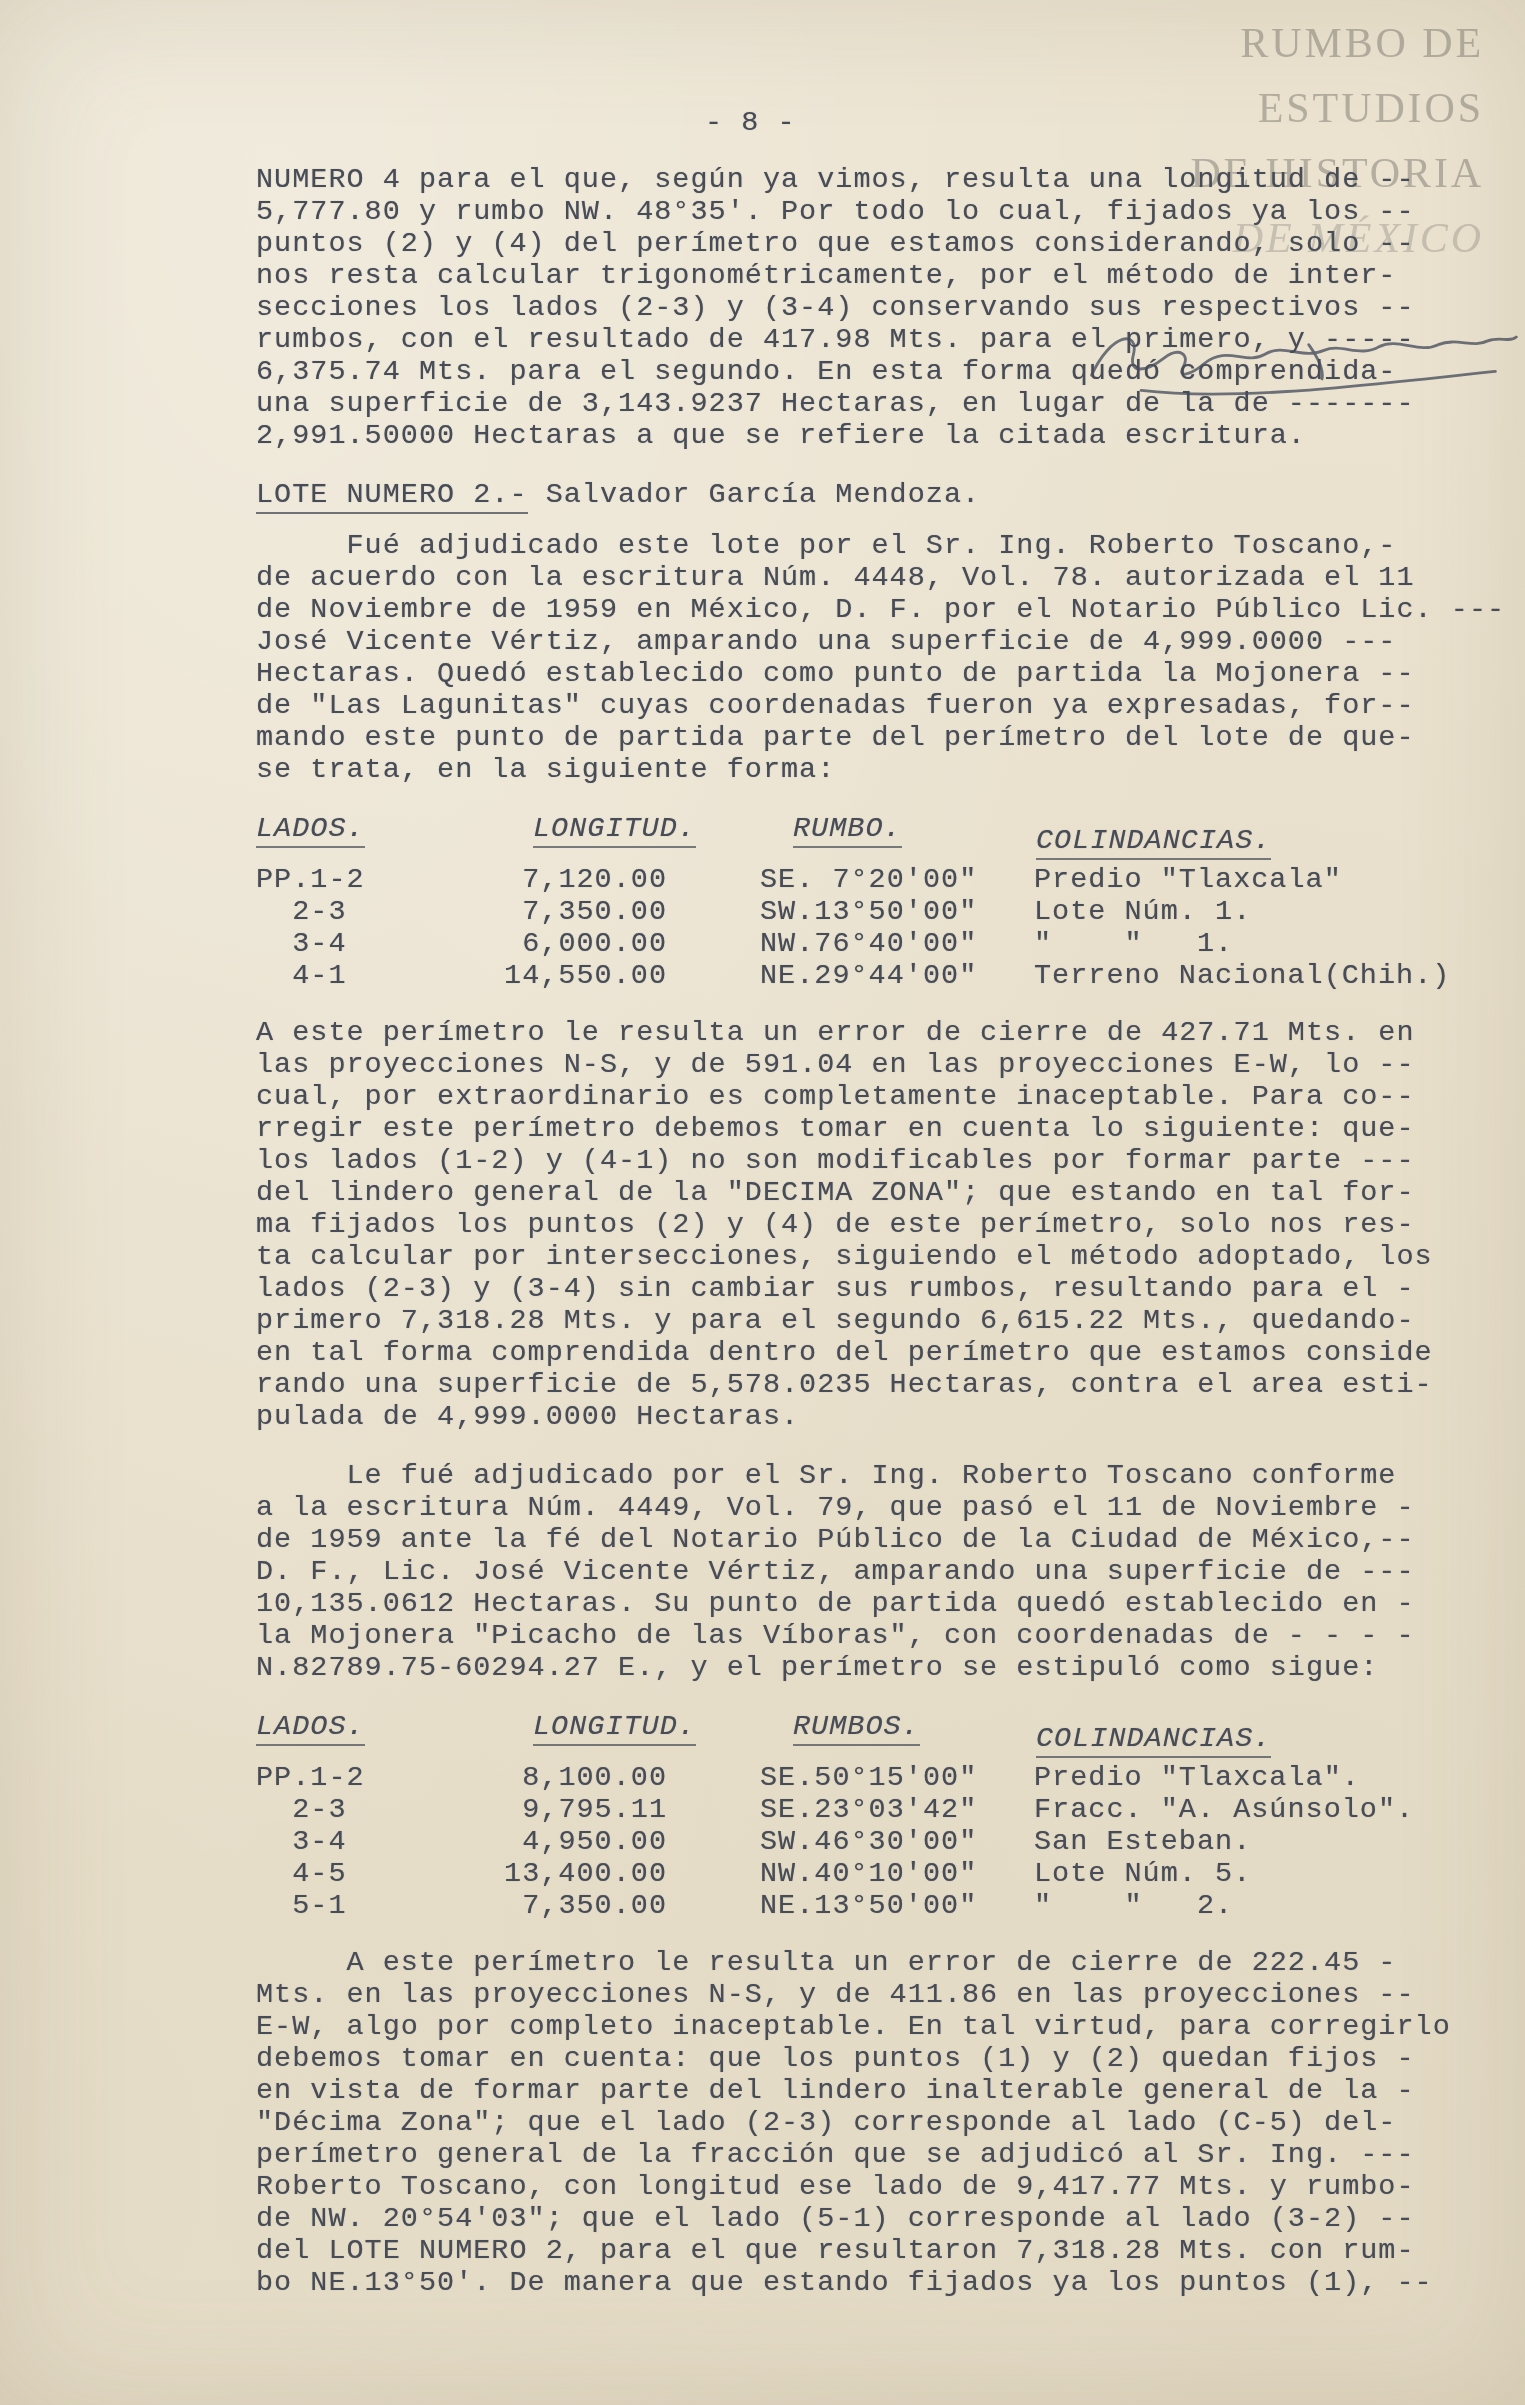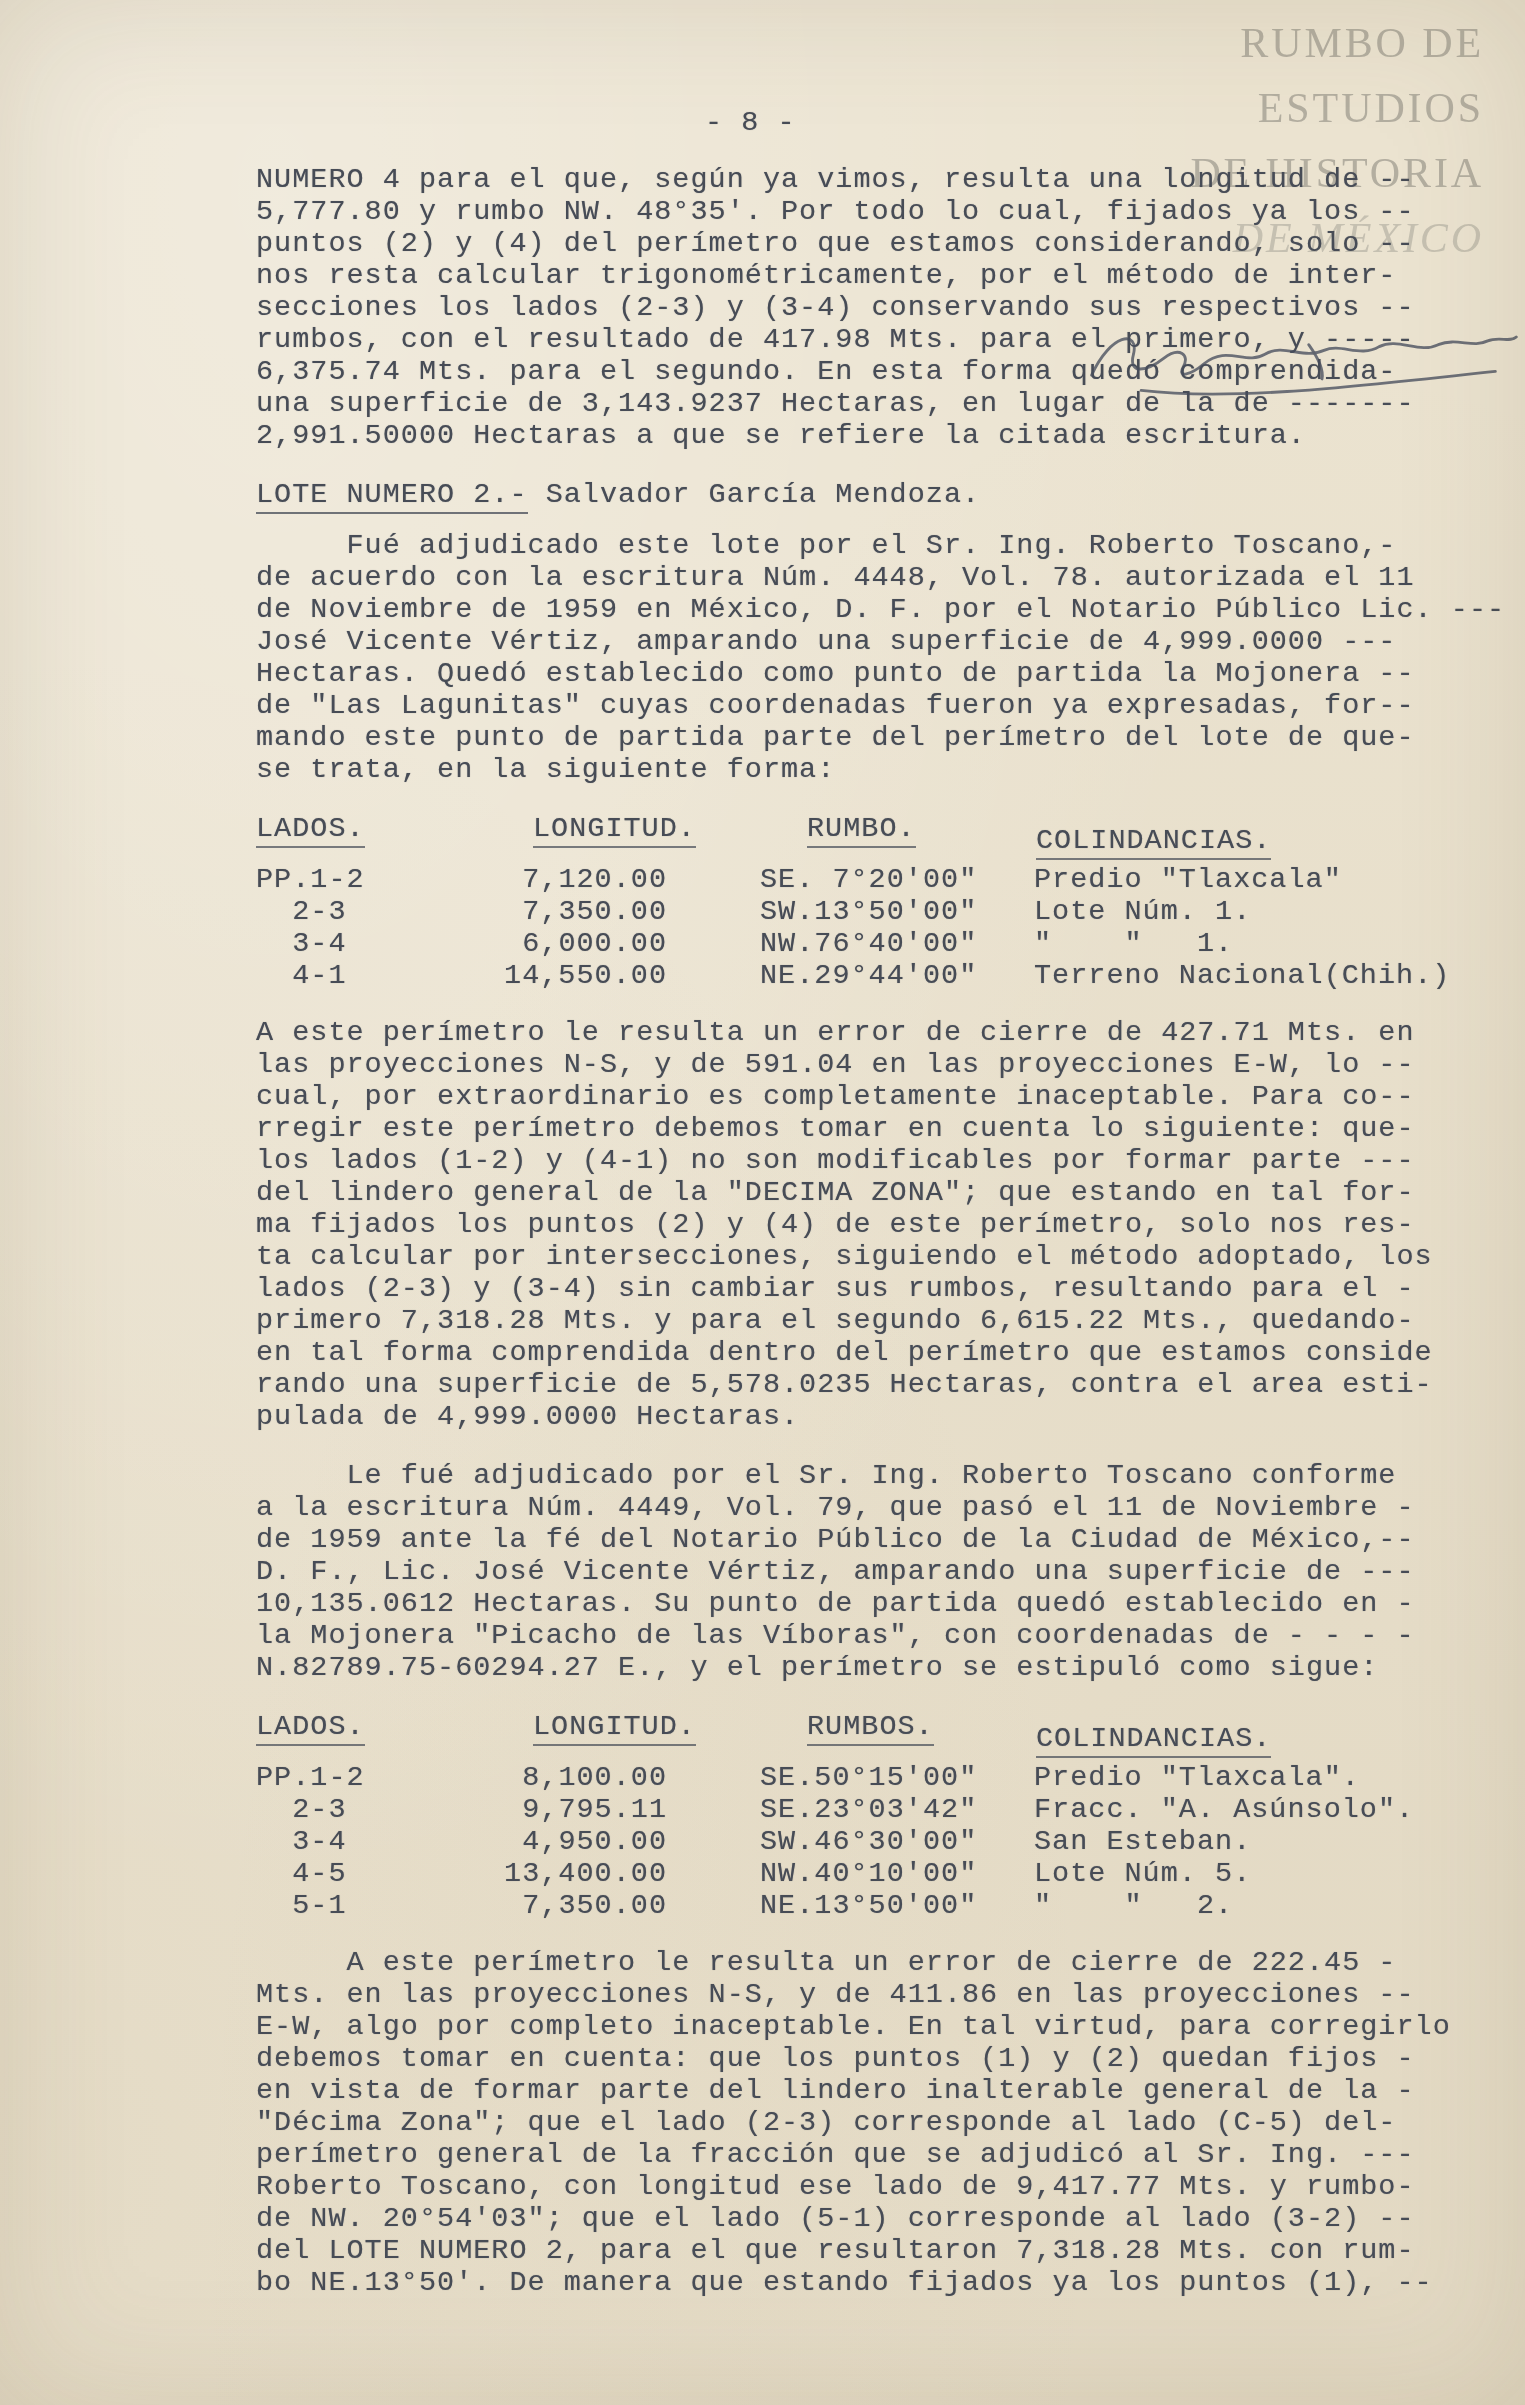--- a/index.html
+++ b/index.html
@@ -57,25 +57,26 @@
   }
   .dtable { margin: 0 0 25px 0; }
   .trow { position: relative; height: 32px; }
   .thead { margin-bottom: 19px; }
   .cell { position: absolute; top: 0; white-space: pre; }
   .c0 { left: 0; }
   .c1 { left: 202px; width: 209px; text-align: right; }
   .c2 { left: 504px; }
   .c3 { left: 778px; }
   .thead .c1 { left: 277px; width: auto; text-align: center; }
-  .thead .c2 { left: 537px; margin-left: 14px; }
+  .thead .c2 { left: 537px; }
   .thead .c3 { left: 780px; margin-top: 12px; }
   .hcell {
     border-bottom: 2.9px solid rgba(68,74,86,0.7);
     padding-bottom: 1px;
+    font-style: italic;
   }
 
   
   .watermark {
     position: absolute;
     top: 11.4px;
     right: 42px;
     z-index: 1;
     text-align: right;
     font-family: "Liberation Serif", "DejaVu Serif", serif;

